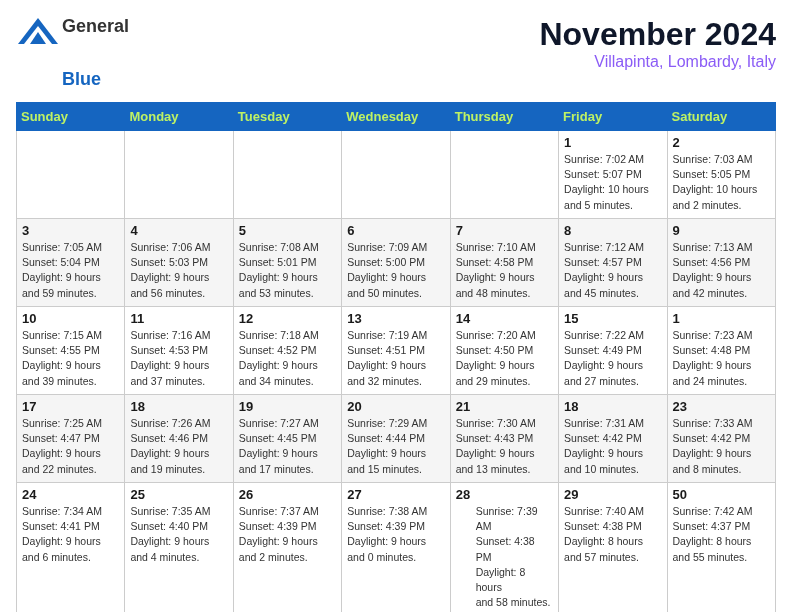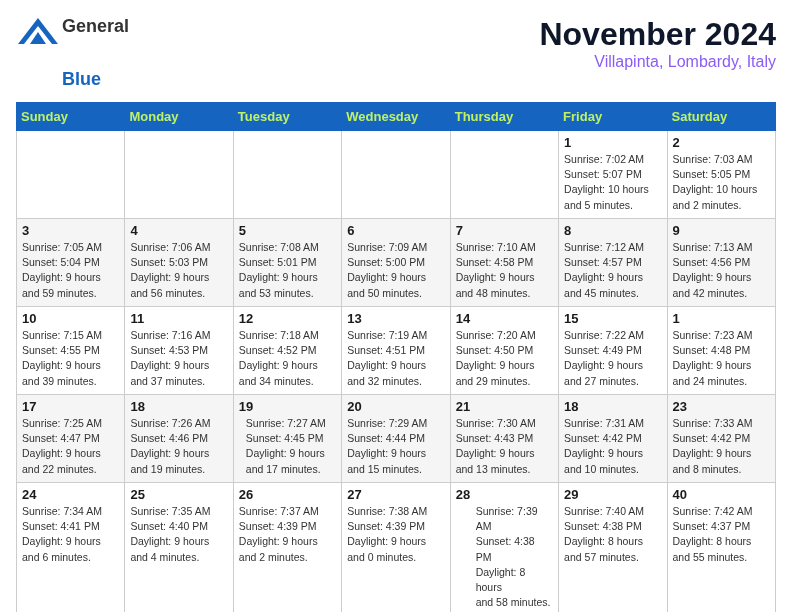--- a/index.html
+++ b/index.html
@@ -256,21 +256,21 @@
         </td>
         <td>
           <div class="day-number">18</div>
           <div class="day-info" style="white-space: pre-line;">Sunrise: 7:26 AM
 Sunset: 4:46 PM
 Daylight: 9 hours
 and 19 minutes.</div>
         </td>
         <td>
           <div class="day-number">19</div>
-          <div class="day-info" style="white-space: pre-line; margin-left: 7px;">Sunrise: 7:27 AM
+          <div class="day-info" style="white-space: pre-line;">Sunrise: 7:27 AM
 Sunset: 4:45 PM
 Daylight: 9 hours
 and 17 minutes.</div>
         </td>
         <td>
           <div class="day-number">20</div>
           <div class="day-info" style="white-space: pre-line;">Sunrise: 7:29 AM
 Sunset: 4:44 PM
 Daylight: 9 hours
 and 15 minutes.</div>
@@ -334,21 +334,21 @@
 and 58 minutes.</div>
         </td>
         <td>
           <div class="day-number">29</div>
           <div class="day-info" style="white-space: pre-line;">Sunrise: 7:40 AM
 Sunset: 4:38 PM
 Daylight: 8 hours
 and 57 minutes.</div>
         </td>
         <td>
-          <div class="day-number">40</div>
+          <div class="day-number">50</div>
           <div class="day-info" style="white-space: pre-line;">Sunrise: 7:42 AM
 Sunset: 4:37 PM
 Daylight: 8 hours
 and 55 minutes.</div>
         </td>
       </tr>
     </tbody>
 </table>
 
 </body></html>

